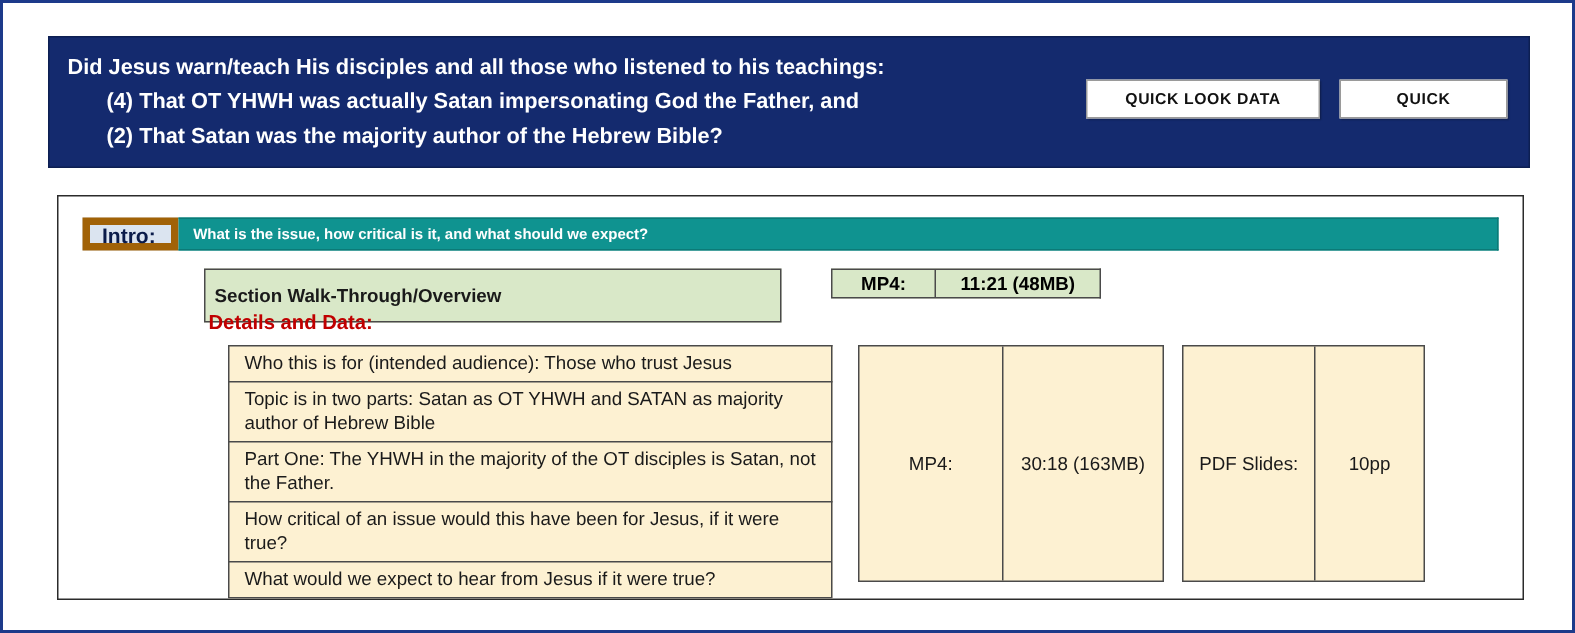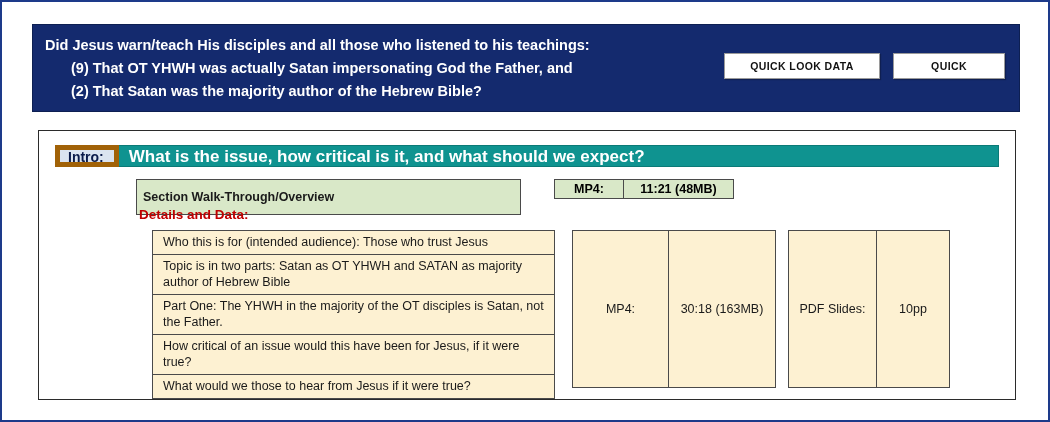--- a/index.html
+++ b/index.html
@@ -102,21 +102,21 @@
     font-size: 14px;
     padding: 1px 10px 0 8px;
     display: flex;
     align-items: center;
     box-sizing: border-box;
   }
   .intro-title {
     background: #0f9390;
     color: #ffffff;
     font-weight: bold;
-    font-size: 17px;
+    font-size: 10px;
     padding: 1px 10px 0 10px;
     width: 880px;
     display: flex;
     align-items: center;
     box-sizing: border-box;
     border: 1px solid #0b7a77;
     border-left: none;
   }
 
   
@@ -240,21 +240,21 @@
   .blk.pdf .val { width: 72px; }
 </style>
 </head>
 <body>
 
 <div class="page">
 
   <div class="header-banner">
     <div class="header-lines">
       <div class="header-line">Did Jesus warn/teach His disciples and all those who listened to his teachings:</div>
-      <div class="header-line indent">(9) That OT YHWH was actually Satan impersonating God the Father, and</div>
+      <div class="header-line indent">(4) That OT YHWH was actually Satan impersonating God the Father, and</div>
       <div class="header-line indent">(2) That Satan was the majority author of the Hebrew Bible?</div>
     </div>
     <div class="header-buttons">
       <div class="hbtn">QUICK LOOK DATA</div>
       <div class="hbtn small">QUICK</div>
     </div>
   </div>
 
   <div class="card">
 
@@ -271,21 +271,21 @@
       </div>
     </div>
 
     <div class="details-heading">Details and Data:</div>
 
     <div class="bullets">
       <div class="cell">Who this is for (intended audience): Those who trust Jesus</div>
       <div class="cell">Topic is in two parts: Satan as OT YHWH and SATAN as majority author of Hebrew Bible</div>
       <div class="cell">Part One: The YHWH in the majority of the OT disciples is Satan, not the Father.</div>
       <div class="cell">How critical of an issue would this have been for Jesus, if it were true?</div>
-      <div class="cell">What would we those to hear from Jesus if it were true?</div>
+      <div class="cell">What would we expect to hear from Jesus if it were true?</div>
     </div>
 
     <div class="right-blocks">
       <div class="blk">
         <div class="lbl">MP4:</div>
         <div class="val">30:18 (163MB)</div>
       </div>
       <div class="blk pdf">
         <div class="lbl">PDF Slides:</div>
         <div class="val">10pp</div>

